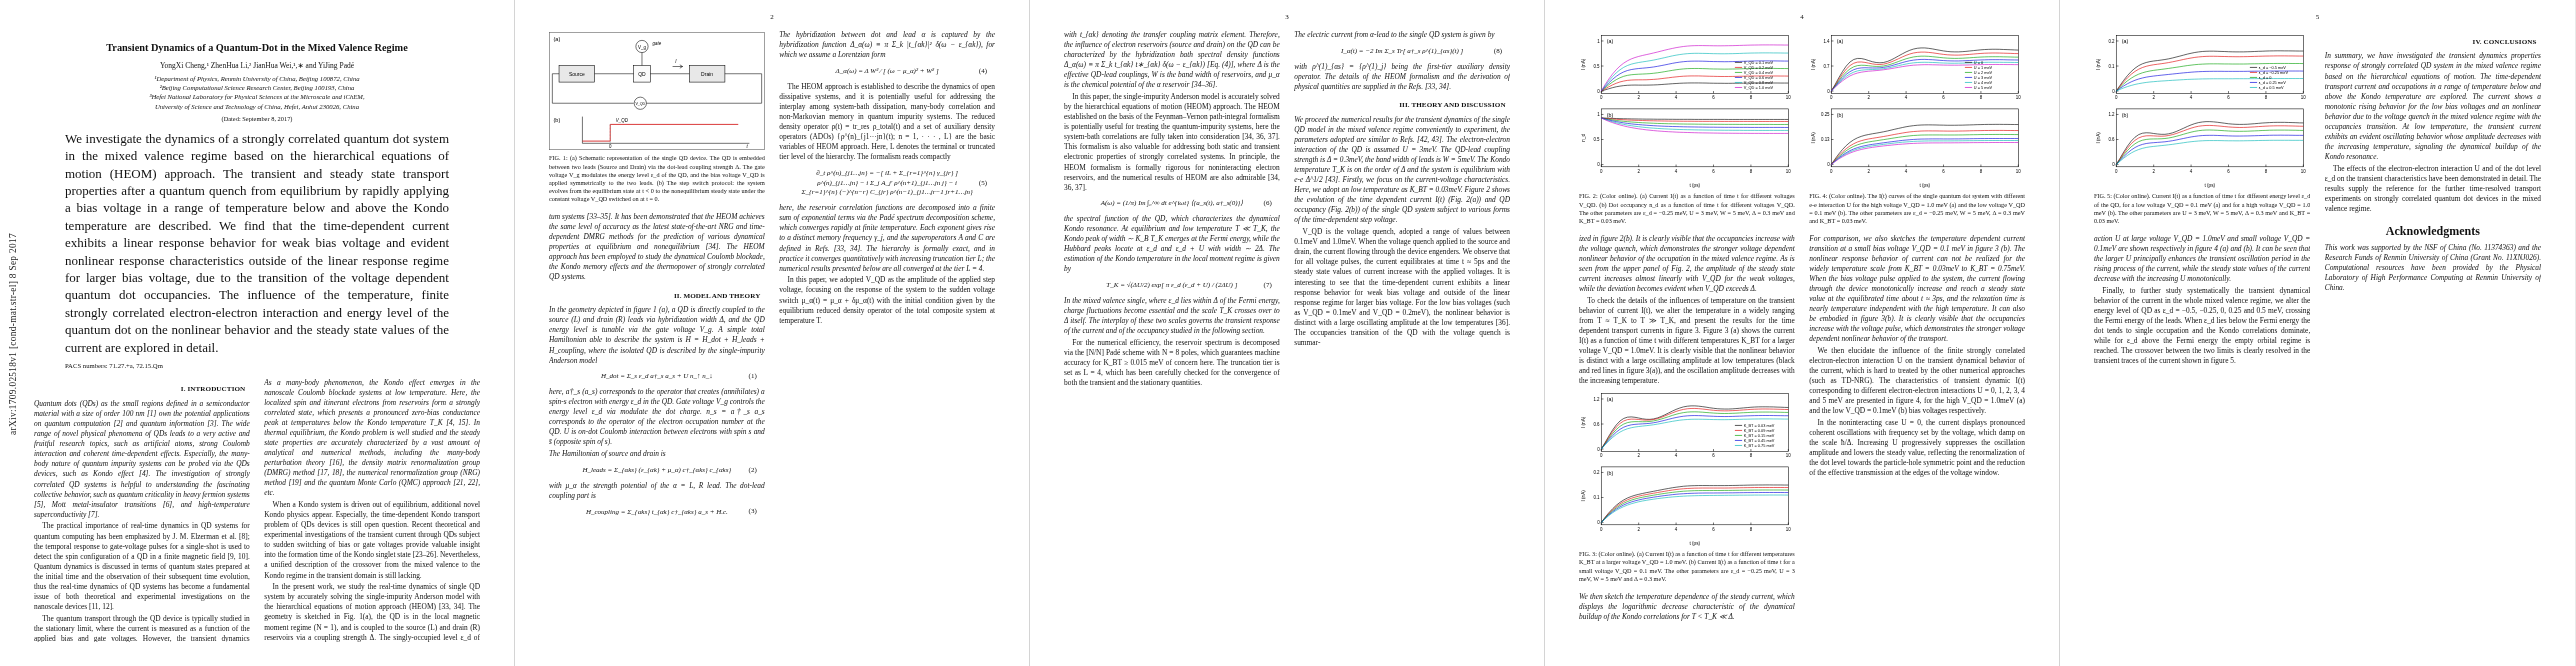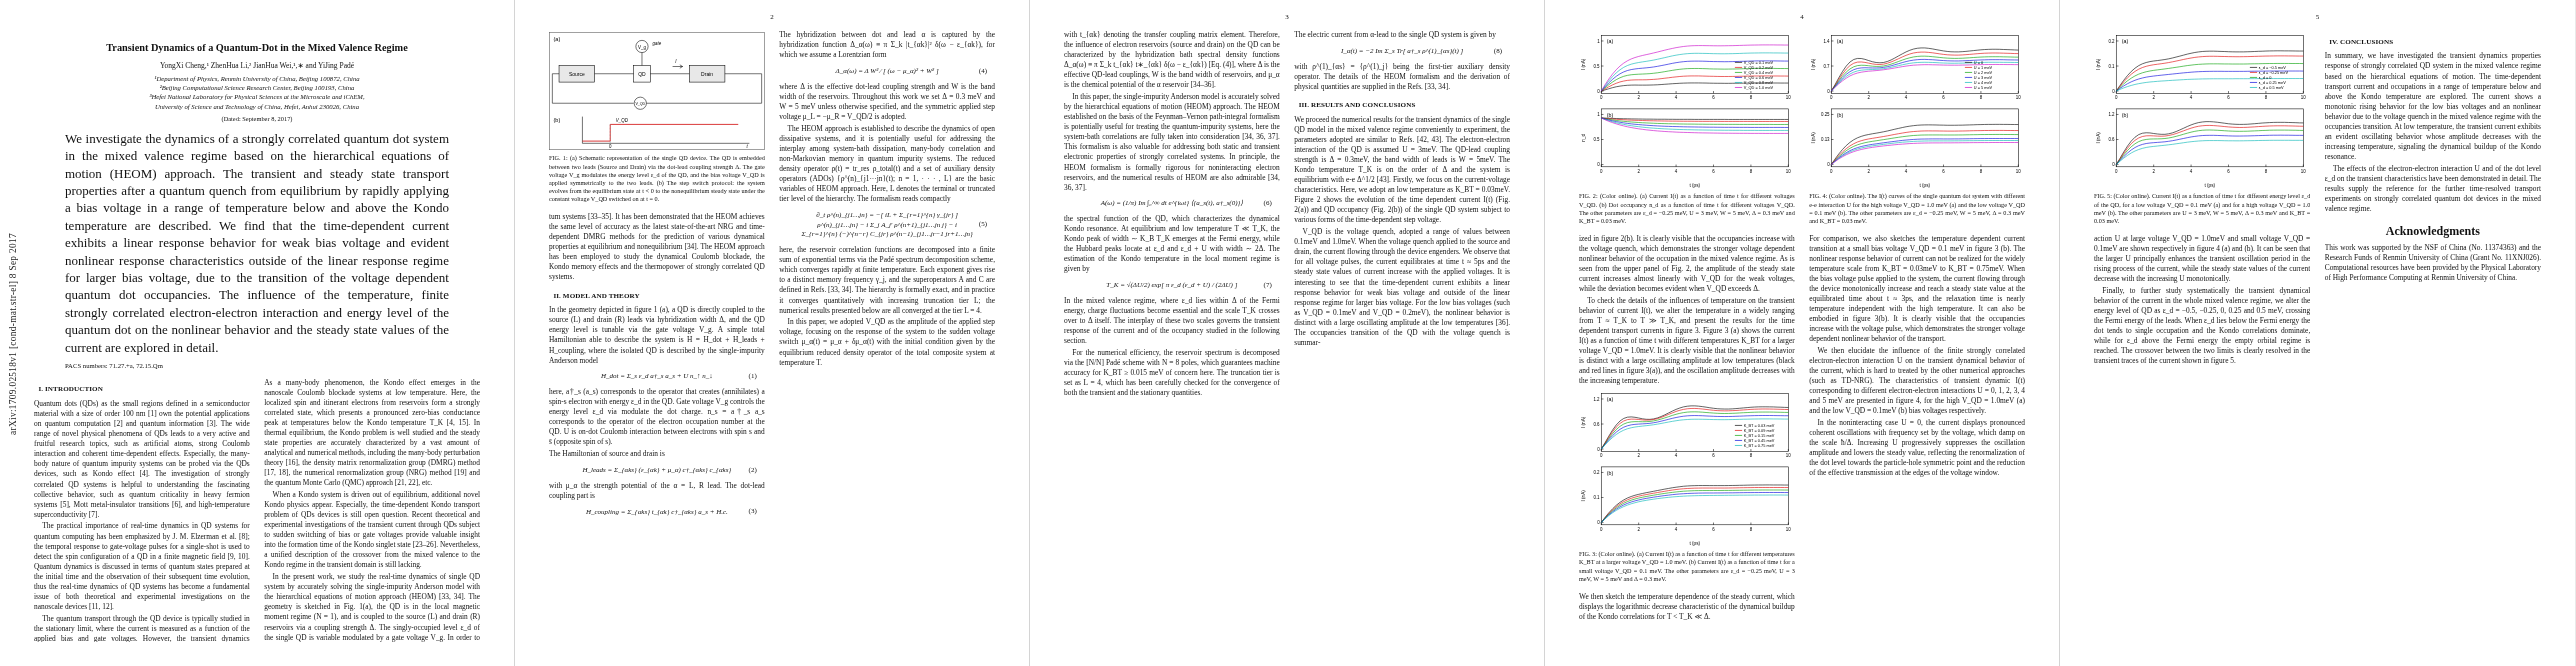--- a/index.html
+++ b/index.html
@@ -14,24 +14,24 @@
          writing-mode:vertical-rl;font-size:9.4px;color:#222;white-space:nowrap;letter-spacing:0.3px;}
   .phead{text-align:center;}
   .ptitle{font-size:10.3px;font-weight:bold;margin:12.2px 22px 7.8px;}
   .pauthors{font-size:7.5px;margin-bottom:4.4px;}
   .paffil{font-style:italic;font-size:6.7px;line-height:1.35;}
   .pdated{font-size:6.4px;margin-top:4.4px;}
   .pabstract{font-size:13px;text-align:justify;margin:7.8px 31px 5.6px;line-height:1.34;}
   .ppacs{font-size:6.7px;text-align:left;margin:0 31px 9px;}
   .cols{display:flex;gap:14.5px;flex:1;min-height:0;}
   .col{flex:1;display:flex;flex-direction:column;min-width:0;overflow:hidden;}
-  .heading{font-weight:bold;text-align:left;font-size:7.1px;margin:7.8px 4.4px 5.6px;letter-spacing:0.1px;}
+  .heading{font-weight:bold;text-align:right;font-size:7.1px;margin:7.8px 4.4px 5.6px;letter-spacing:0.1px;}
   .subheading{font-weight:bold;text-align:center;font-size:12px;margin:7.8px 0 4.4px;}
   .par{font-size:7.4px;line-height:1.36;text-align:justify;text-indent:8.3px;margin:0 0 1.7px 0;}
-  .par.noind{text-indent:0;}
+  .par.noind{text-indent:0;font-style:italic;}
   .eq{position:relative;display:block;text-align:center;font-style:italic;
       font-size:7px;margin:5px 8px;padding:0 13.3px;line-height:1.4;}
   .eqnum{position:absolute;right:0;top:50%;transform:translateY(-50%);font-style:normal;}
   figure.fig{margin:1.7px 0 3.3px;}
   .caption{font-size:6.2px;line-height:1.3;text-align:justify;margin:2.8px 0 5.6px 0;}
   .footnote{margin-top:auto;padding-top:2.2px;}
   .footrule{width:83px;border-top:0.6px solid #000;margin-bottom:1.7px;}
   .foottext{font-size:6.1px;}
   svg text{font-family:"Liberation Sans",sans-serif;fill:#000;}
 </style>
@@ -120,47 +120,46 @@
             <div class="eq"><span class="eqbody">H_dot = Σ_s ε_d a†_s a_s + U n_↑ n_↓</span><span class="eqnum">(1)</span></div>
             <div class="par noind">here, a†_s (a_s) corresponds to the operator that creates (annihilates) a spin-s electron with energy ε_d in the QD. Gate voltage V_g controls the energy level ε_d via modulate the dot charge. n_s = a†_s a_s corresponds to the operator of the electron occupation number at the QD. U is on-dot Coulomb interaction between electrons with spin s and s̄ (opposite spin of s).</div>
             <div class="par noind">The Hamiltonian of source and drain is</div>
             <div class="eq"><span class="eqbody">H_leads = Σ_{αks} (ε_{αk} + μ_α) c†_{αks} c_{αks}</span><span class="eqnum">(2)</span></div>
             <div class="par noind">with μ_α the strength potential of the α = L, R lead. The dot-lead coupling part is</div>
             <div class="eq"><span class="eqbody">H_coupling = Σ_{αks} t_{αk} c†_{αks} a_s + H.c.</span><span class="eqnum">(3)</span></div>
           </div>
           <div class="col">
             <div class="par noind">The hybridization between dot and lead α is captured by the hybridization function Δ_α(ω) ≡ π Σ_k |t_{αk}|² δ(ω − ε_{αk}), for which we assume a Lorentzian form</div>
             <div class="eq"><span class="eqbody">Δ_α(ω) = Δ W² ⁄ [ (ω − μ_α)² + W² ]</span><span class="eqnum">(4)</span></div>
-            <div class="par noind">where Δ is the effective dot-lead coupling strength and W is the band width of the reservoirs. Throughout this work we set Δ = 0.3 meV and W = 5 meV unless otherwise specified, and the symmetric applied step voltage μ_L = −μ_R = V_QD/2 is adopted.</div>
             <div class="par">The HEOM approach is established to describe the dynamics of open dissipative systems, and it is potentially useful for addressing the interplay among system-bath dissipation, many-body correlation and non-Markovian memory in quantum impurity systems. The reduced density operator ρ(t) = tr_res ρ_total(t) and a set of auxiliary density operators (ADOs) {ρ^(n)_{j1···jn}(t); n = 1, · · · , L} are the basic variables of HEOM approach. Here, L denotes the terminal or truncated tier level of the hierarchy. The formalism reads compactly</div>
             <div class="eq"><span class="eqbody">∂_t ρ^(n)_{j1…jn} = −[ iL + Σ_{r=1}^{n} γ_{jr} ] ρ^(n)_{j1…jn} − i Σ_j A_j′ ρ^(n+1)_{j1…jn j} − i Σ_{r=1}^{n} (−)^{n−r} C_{jr} ρ^(n−1)_{j1…jr−1 jr+1…jn}</span><span class="eqnum">(5)</span></div>
             <div class="par noind">here, the reservoir correlation functions are decomposed into a finite sum of exponential terms via the Padé spectrum decomposition scheme, which converges rapidly at finite temperature. Each exponent gives rise to a distinct memory frequency γ_j, and the superoperators A and C are defined in Refs. [33, 34]. The hierarchy is formally exact, and in practice it converges quantitatively with increasing truncation tier L; the numerical results presented below are all converged at the tier L = 4.</div>
             <div class="par">In this paper, we adopted V_QD as the amplitude of the applied step voltage, focusing on the response of the system to the sudden voltage switch μ_α(t) = μ_α + δμ_α(t) with the initial condition given by the equilibrium reduced density operator of the total composite system at temperature T.</div>
           </div>
         </div>
       </div>
   </section>
   <section class="page">
     <div class="pagenum">3</div>
     <div class="page-body">
         <div class="cols">
           <div class="col">
             <div class="par noind">with t_{αk} denoting the transfer coupling matrix element. Therefore, the influence of electron reservoirs (source and drain) on the QD can be characterized by the hybridization bath spectral density functions Δ_α(ω) ≡ π Σ_k t_{αk} t∗_{αk} δ(ω − ε_{αk}) [Eq. (4)], where Δ is the effective QD-lead couplings, W is the band width of reservoirs, and μ_α is the chemical potential of the α reservoir [34–36].</div>
             <div class="par">In this paper, the single-impurity Anderson model is accurately solved by the hierarchical equations of motion (HEOM) approach. The HEOM established on the basis of the Feynman–Vernon path-integral formalism is potentially useful for treating the quantum-impurity systems, here the system-bath correlations are fully taken into consideration [34, 36, 37]. This formalism is also valuable for addressing both static and transient electronic properties of strongly correlated systems. In principle, the HEOM formalism is formally rigorous for noninteracting electron reservoirs, and the numerical results of HEOM are also admirable [34, 36, 37].</div>
             <div class="eq"><span class="eqbody">A(ω) = (1/π) Im ∫₀^∞ dt e^{iωt} ⟨{a_s(t), a†_s(0)}⟩</span><span class="eqnum">(6)</span></div>
             <div class="par noind">the spectral function of the QD, which characterizes the dynamical Kondo resonance. At equilibrium and low temperature T ≪ T_K, the Kondo peak of width ∼ K_B T_K emerges at the Fermi energy, while the Hubbard peaks locate at ε_d and ε_d + U with width ∼ 2Δ. The estimation of the Kondo temperature in the local moment regime is given by</div>
             <div class="eq"><span class="eqbody">T_K = √(ΔU/2) exp[ π ε_d (ε_d + U) / (2ΔU) ]</span><span class="eqnum">(7)</span></div>
-            <div class="par noind">In the mixed valence regime, where ε_d lies within Δ of the Fermi energy, charge fluctuations become essential and the scale T_K crosses over to Δ itself. The interplay of these two scales governs the transient response of the current and of the occupancy studied in the following section.</div>
+            <div class="par noind">In the mixed valence single, where ε_d lies within Δ of the Fermi energy, charge fluctuations become essential and the scale T_K crosses over to Δ itself. The interplay of these two scales governs the transient response of the current and of the occupancy studied in the following section.</div>
             <div class="par">For the numerical efficiency, the reservoir spectrum is decomposed via the [N/N] Padé scheme with N = 8 poles, which guarantees machine accuracy for K_BT ≥ 0.015 meV of concern here. The truncation tier is set as L = 4, which has been carefully checked for the convergence of both the transient and the stationary quantities.</div>
           </div>
           <div class="col">
             <div class="par noind">The electric current from α-lead to the single QD system is given by</div>
             <div class="eq"><span class="eqbody">I_α(t) = −2 Im Σ_s Tr[ a†_s ρ^(1)_{αs}(t) ]</span><span class="eqnum">(8)</span></div>
             <div class="par noind">with ρ^(1)_{αs} = {ρ^(1)_j} being the first-tier auxiliary density operator. The details of the HEOM formalism and the derivation of physical quantities are supplied in the Refs. [33, 34].</div>
-            <div class="heading">III.  RESULTS AND CONCLUSIONS</div>
+            <div class="heading">III.  THEORY AND DISCUSSION</div>
             <div class="par noind">We proceed the numerical results for the transient dynamics of the single QD model in the mixed valence regime conveniently to experiment, the parameters adopted are similar to Refs. [42, 43]. The electron-electron interaction of the QD is assumed U = 3meV. The QD-lead coupling strength is Δ = 0.3meV, the band width of leads is W = 5meV. The Kondo temperature T_K is on the order of Δ and the system is equilibrium with e-e Δ^1/2 [43]. Firstly, we focus on the current-voltage characteristics. Here, we adopt an low temperature as K_BT = 0.03meV. Figure 2 shows the evolution of the time dependent current I(t) (Fig. 2(a)) and QD occupancy (Fig. 2(b)) of the single QD system subject to various forms of the time-dependent step voltage.</div>
             <div class="par">V_QD is the voltage quench, adopted a range of values between 0.1meV and 1.0meV. When the voltage quench applied to the source and drain, the current flowing through the device engenders. We observe that for all voltage pulses, the current equilibrates at time t ≈ 5ps and the steady state values of current increase with the applied voltages. It is interesting to see that the time-dependent current exhibits a linear response behavior for weak bias voltage and outside of the linear response regime for larger bias voltage. For the low bias voltages (such as V_QD = 0.1meV and V_QD = 0.2meV), the nonlinear behavior is distinct with a large oscillating amplitude at the low temperatures [36]. The occupancies transition of the QD with the voltage quench is summar-</div>
           </div>
         </div>
       </div>
   </section>
   <section class="page">
     <div class="pagenum">4</div>
     <div class="page-body">
         <div class="cols">

